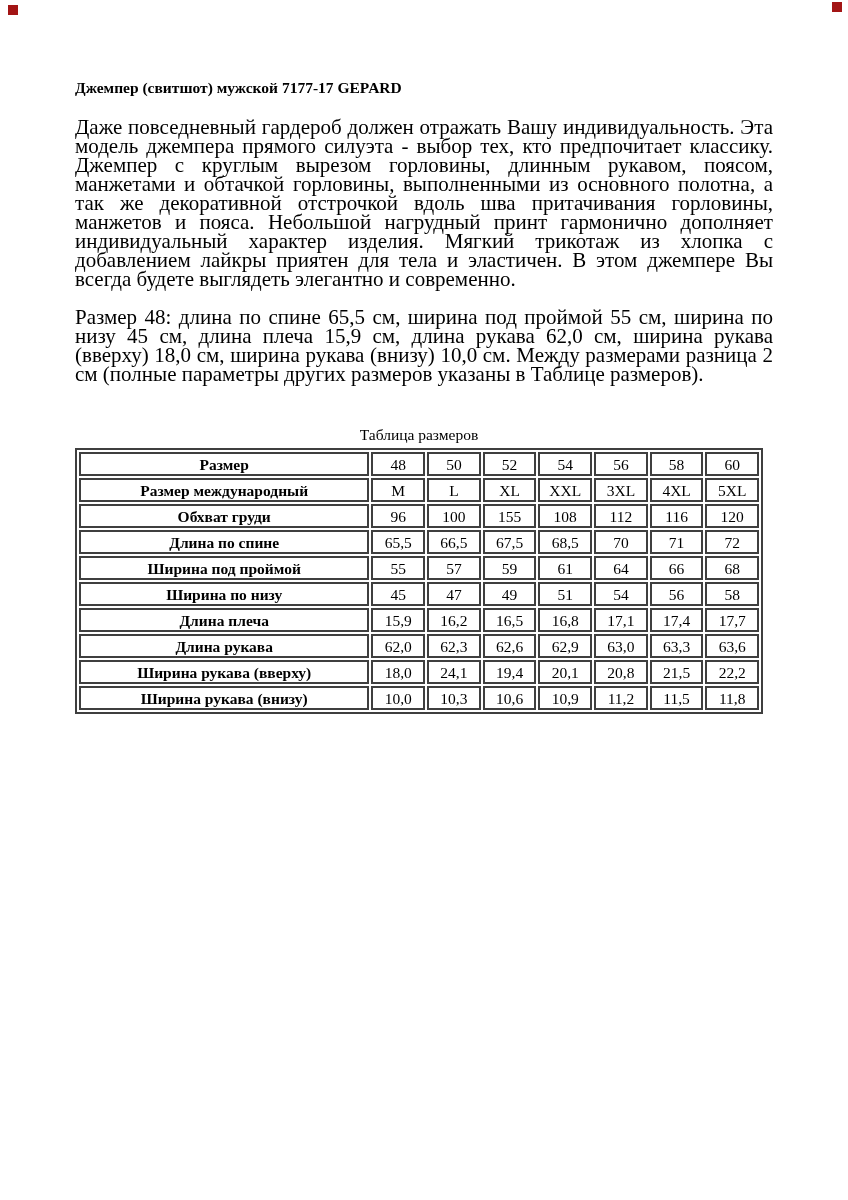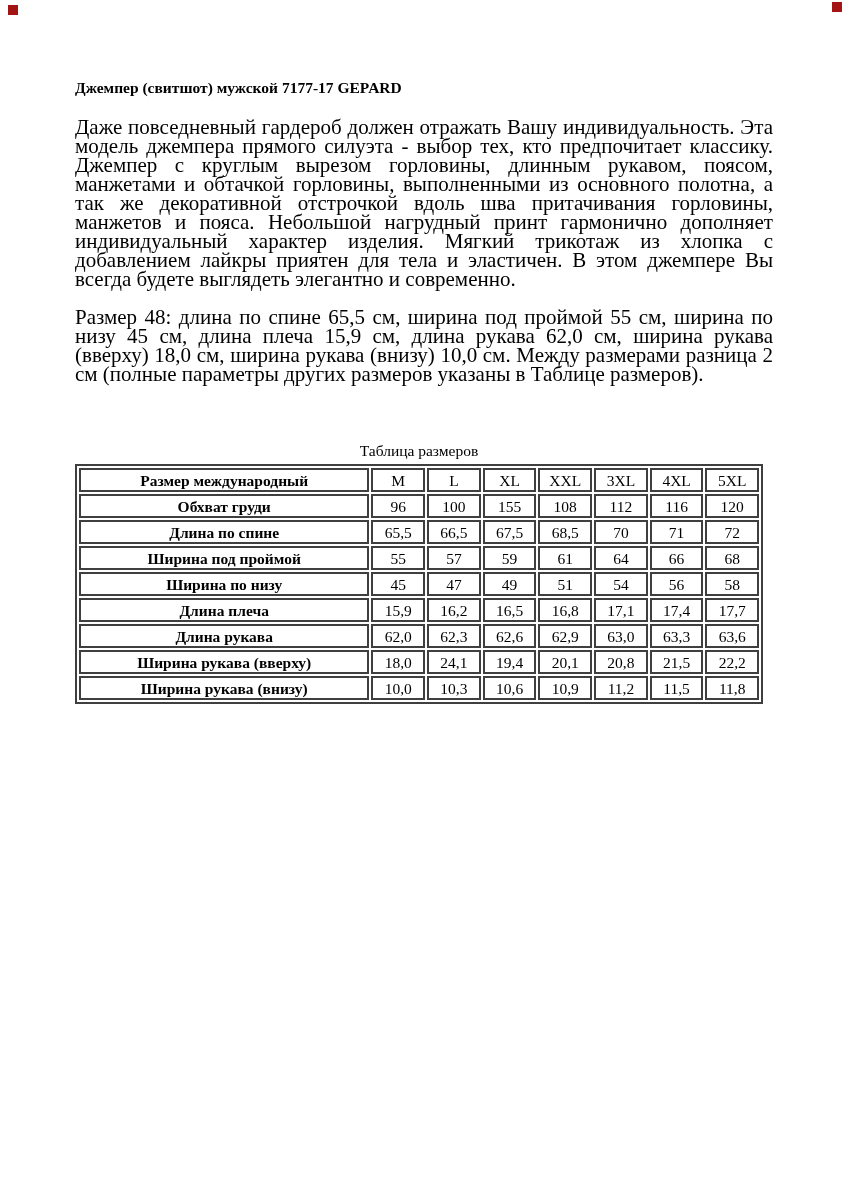--- a/index.html
+++ b/index.html
@@ -39,21 +39,21 @@
   }
   .para {
     font-size: 21px;
     line-height: 19px;
     text-align: justify;
     margin: 19px 0 0 0;
   }
   .para.first { margin-top: 21px; }
   .caption {
     width: 688px;
-    margin-top: 57px;
+    margin-top: 41px;
     font-size: 15.5px;
     line-height: 19px;
     text-align: center;
   }
   table.size-table {
     width: 688px;
     margin-top: 4px;
     border-collapse: separate;
     border-spacing: 2px;
     border: 2px solid var(--table-border, #3f3f3f);
@@ -89,20 +89,30 @@
 
   <p class="para first">Даже повседневный гардероб должен отражать Вашу индивидуальность. Эта модель джемпера прямого силуэта - выбор тех, кто предпочитает классику. Джемпер с круглым вырезом горловины, длинным рукавом, поясом, манжетами и обтачкой горловины, выполненными из основного полотна, а так же декоративной отстрочкой вдоль шва притачивания горловины, манжетов и пояса. Небольшой нагрудный принт гармонично дополняет индивидуальный характер изделия. Мягкий трикотаж из хлопка с добавлением лайкры приятен для тела и эластичен. В этом джемпере Вы всегда будете выглядеть элегантно и современно.</p>
 
 
   <p class="para">Размер 48: длина по спине 65,5 см, ширина под проймой 55 см, ширина по низу 45 см, длина плеча 15,9 см, длина рукава 62,0 см, ширина рукава (вверху) 18,0 см, ширина рукава (внизу) 10,0 см. Между размерами разница 2 см (полные параметры других размеров указаны в Таблице размеров).</p>
 
   <div class="caption">Таблица размеров</div>
 
   <table class="size-table">
     <tbody>
+        <tr>
+          <td class="label-cell">Размер</td>
+          <td class="value-cell">48</td>
+          <td class="value-cell">50</td>
+          <td class="value-cell">52</td>
+          <td class="value-cell">54</td>
+          <td class="value-cell">56</td>
+          <td class="value-cell">58</td>
+          <td class="value-cell">60</td>
+        </tr>
         <tr>
           <td class="label-cell">Размер международный</td>
           <td class="value-cell">M</td>
           <td class="value-cell">L</td>
           <td class="value-cell">XL</td>
           <td class="value-cell">XXL</td>
           <td class="value-cell">3XL</td>
           <td class="value-cell">4XL</td>
           <td class="value-cell">5XL</td>
         </tr>

